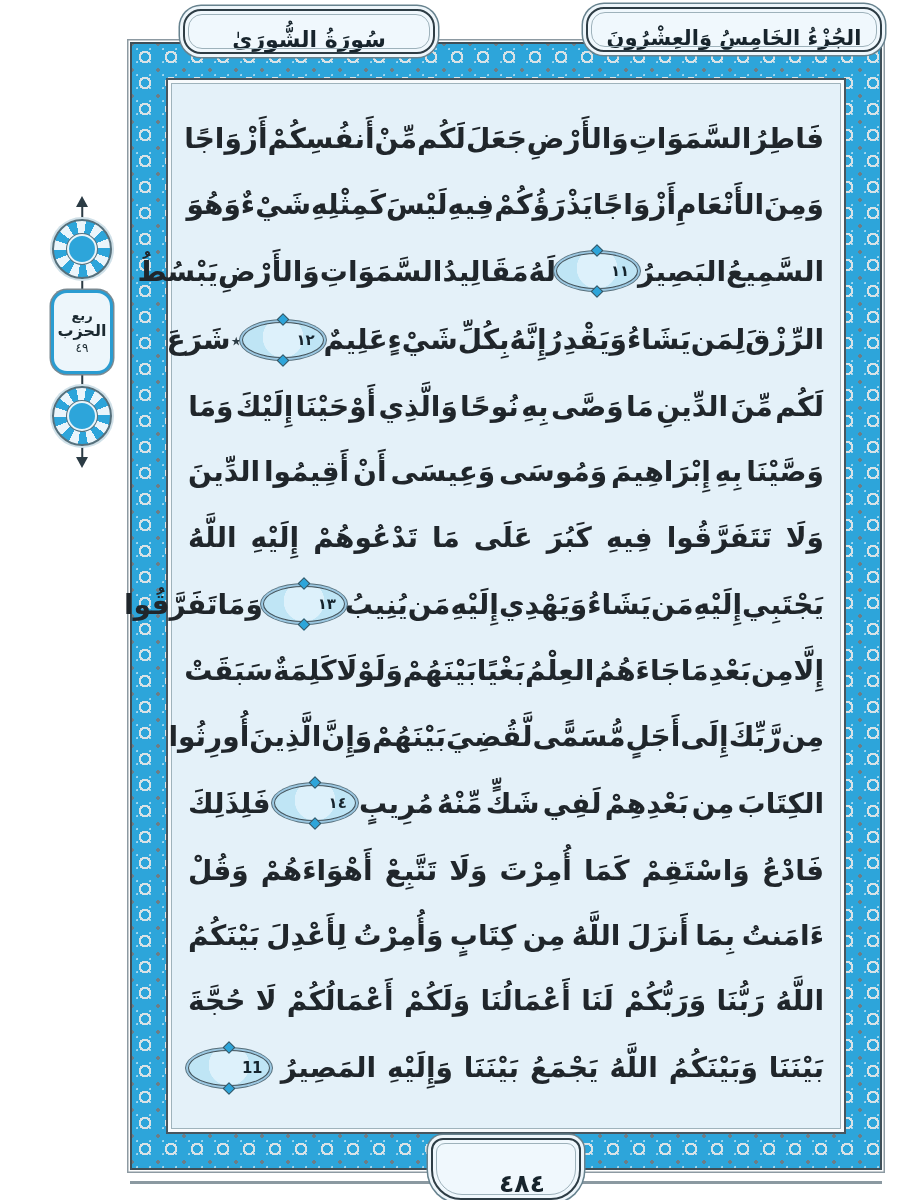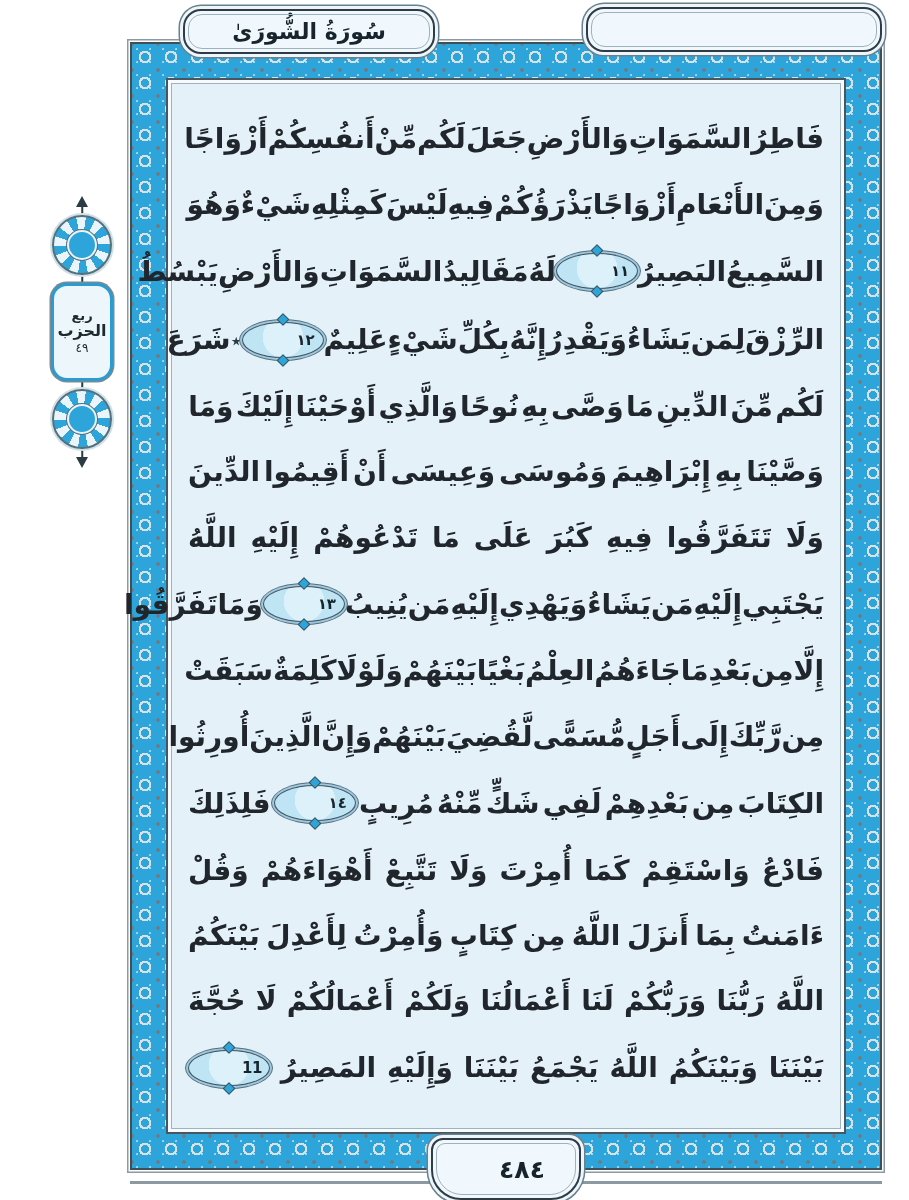--- a/index.html
+++ b/index.html
@@ -57,21 +57,21 @@
     content:"";position:absolute;left:50%;width:7px;height:7px;
     background:var(--band-cyan);border:1px solid #3e5059;transform:translateX(-50%) rotate(45deg);
   }
   .ayah-badge::before{top:-8px;} .ayah-badge::after{bottom:-8px;}
   .hizb-star{font-size:20px;font-weight:bold;color:#2b3b44;flex:0 0 auto;}
   
   .cartouche{
     position:absolute;box-sizing:border-box;z-index:3;
     background:var(--cartouche-bg);border:2px solid #2e3d45;
     box-shadow:0 0 0 3px #eef6fb,0 0 0 4.5px #67828e;
-    border-radius:18px;display:flex;align-items:center;justify-content:center;
+    border-radius:18px;display:flex;align-items:flex-end;justify-content:center;
     direction:rtl;font-weight:bold;color:#17242c;
   }
   .cartouche .inner-line{
     position:absolute;inset:3px;border:1px solid #9eb2bb;border-radius:14px;pointer-events:none;
   }
   .surah-cartouche{left:183px;top:9px;width:252px;height:45px;font-size:22px;}
   .juz-cartouche{right:27px;top:7px;width:296px;height:45px;font-size:21px;}
   .pagenum-cartouche{
     left:431px;top:1138px;width:150px;height:62px;font-size:25px;
     border-radius:12px 12px 30px 30px;z-index:4;padding-left:32px;
@@ -90,38 +90,39 @@
   .rosette{
     width:56px;height:56px;border-radius:50%;position:relative;z-index:1;
     background:repeating-conic-gradient(from 8deg, var(--band-cyan) 0 20deg, #eaf5fb 20deg 40deg);
     border:2px solid #55707c;box-shadow:0 0 0 2px #cfe0e8;
   }
   .rosette::after{
     content:"";position:absolute;inset:13px;border-radius:50%;
     background:var(--band-cyan);border:2px solid #e8f4fa;box-shadow:0 0 0 1px #55707c;
   }
   .hizb-cartouche{
-    width:62px;height:98px;box-sizing:border-box;z-index:1;
+    width:62px;height:84px;box-sizing:border-box;z-index:1;
     background:#edf6fb;border:3px solid #2a9cd1;border-radius:16px;
     box-shadow:0 0 0 1.5px #7a8a92;display:flex;flex-direction:column;
     align-items:center;justify-content:center;direction:rtl;color:#1b2930;
   }
   .hizb-cartouche .t1{font-size:13px;font-weight:bold;line-height:1.05;}
   .hizb-cartouche .t2{font-size:16px;font-weight:bold;line-height:1.15;}
   .hizb-cartouche .t3{font-size:12px;font-weight:normal;line-height:1.2;}
 </style>
 </head>
 <body>
 
 <div class="cartouche surah-cartouche">
   <div class="inner-line"></div>
   <span>سُورَةُ الشُّورَىٰ</span>
 </div>
 <div class="cartouche juz-cartouche">
   <div class="inner-line"></div>
+  <span>الجُزْءُ الخَامِسُ وَالعِشْرُونَ</span>
 </div>
 
 <div class="under-line"></div>
 
 <div class="frame">
   <div class="panel-outer">
     <div class="panel"></div>
   </div>
   <div class="lines" id="lines">
       <div class="line">

